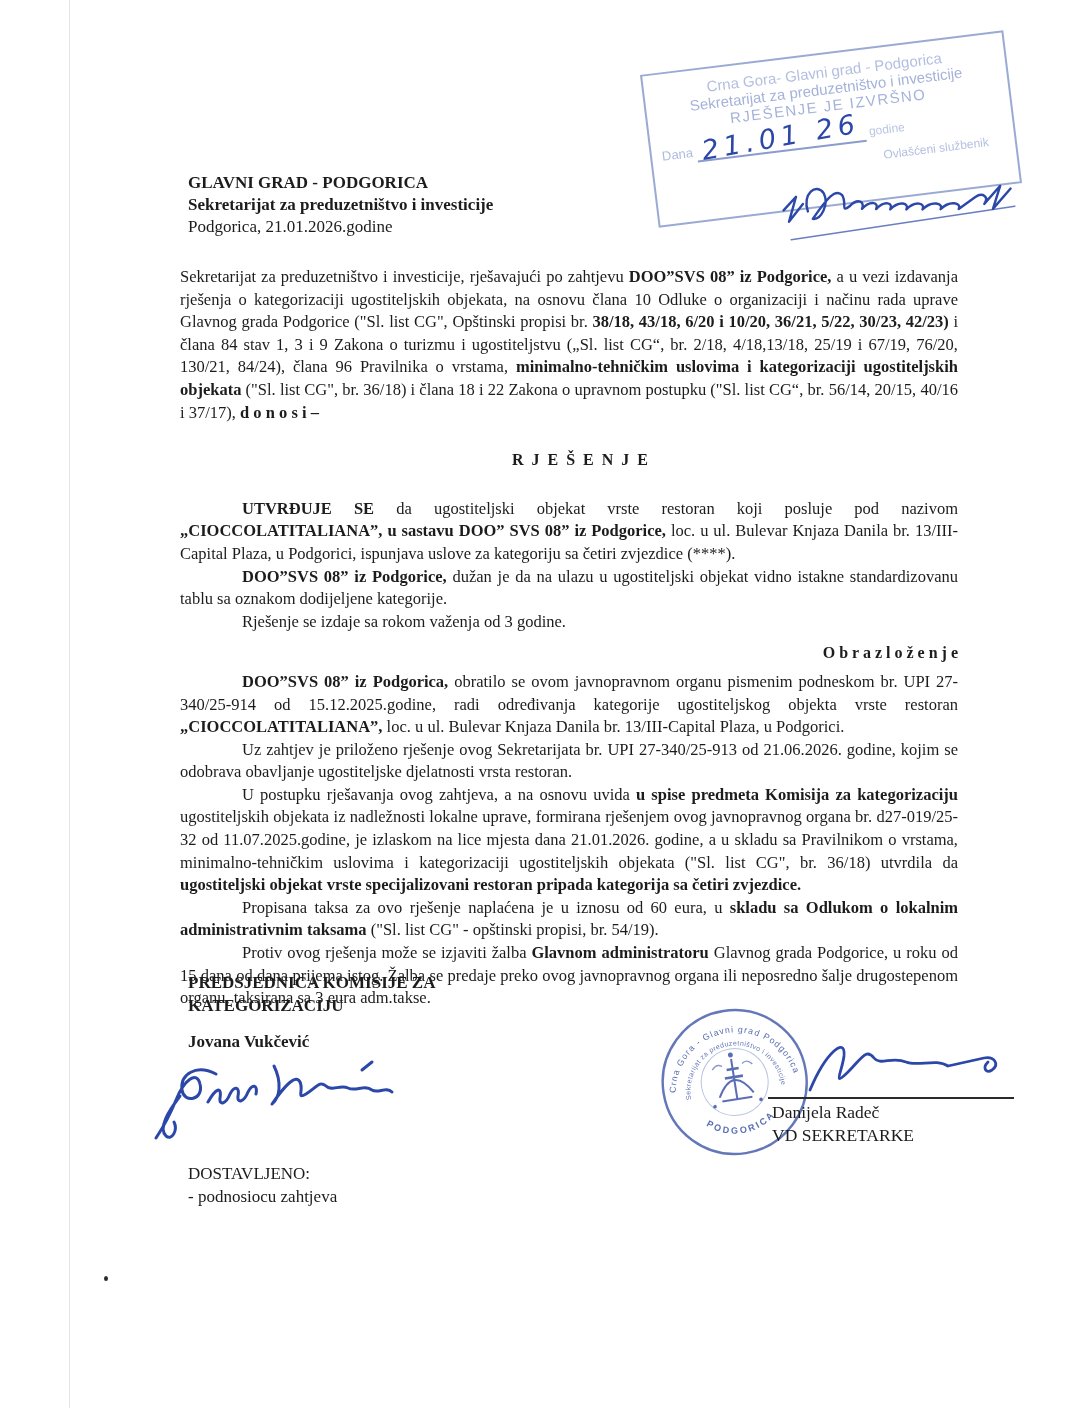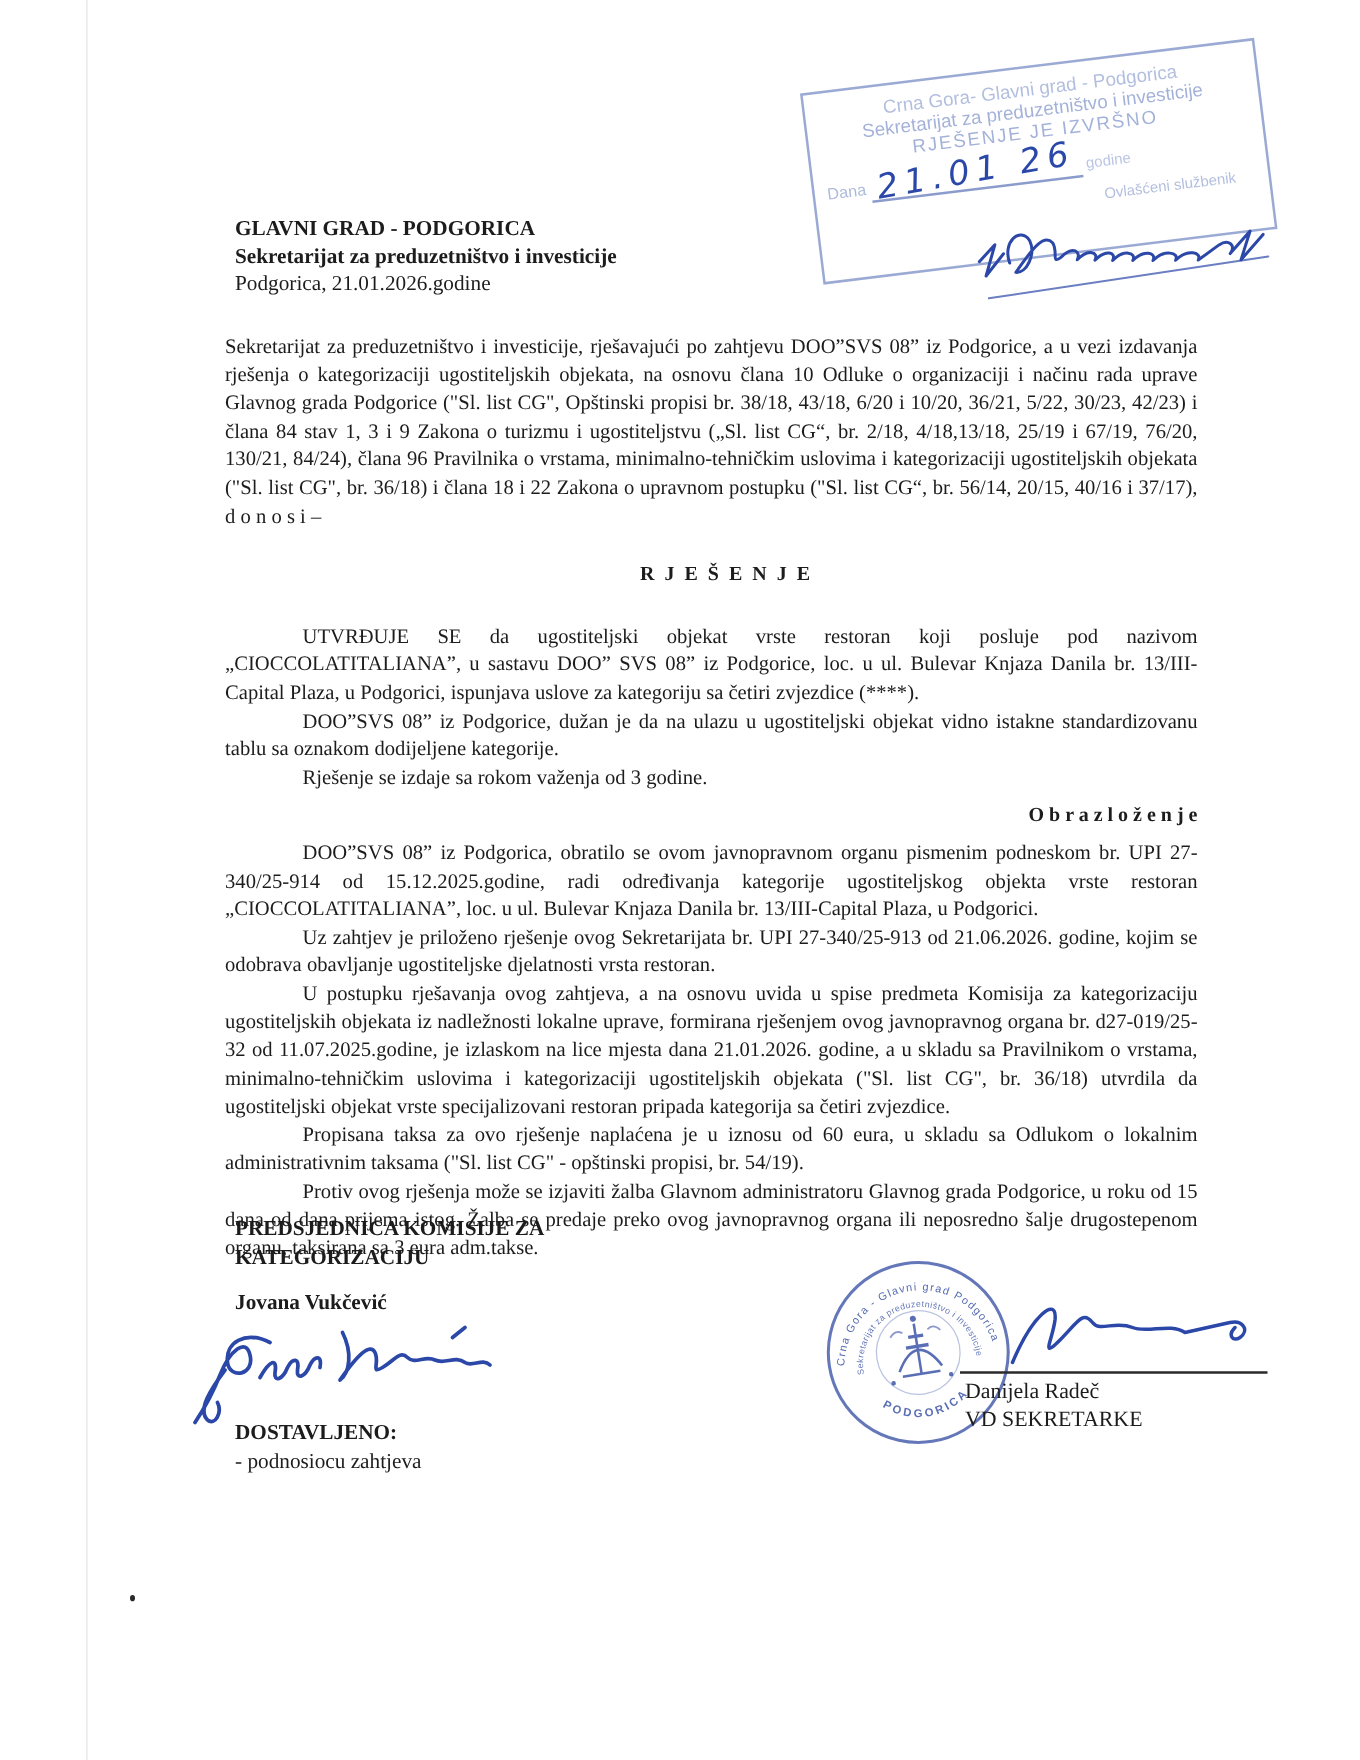--- a/index.html
+++ b/index.html
@@ -11,21 +11,21 @@
 
   
   .header{position:absolute;left:188px;top:172px;font-size:17px;line-height:22px;}
   .header .b{font-weight:bold;}
 
   
   .content{position:absolute;left:180px;top:266px;width:778px;font-size:16.5px;
         line-height:22.6px;text-align:justify;}
   .content p{margin:0;}
   .ind{text-indent:62px;}
-  .bld{font-weight:normal;}
+  .bld{font-weight:bold;}
   .h1{display:block;text-align:center;font-weight:bold;font-size:16px;letter-spacing:2px;
         margin:25px 0 26px;text-indent:24px;}
   .h2{display:block;text-align:right;font-weight:bold;font-size:16px;margin:9px 0 6px;text-indent:24px;}
 
   
   .rect-stamp{position:absolute;left:648px;top:52px;width:362px;height:150px;
         border:2px solid rgba(72,100,176,.55);transform:rotate(-7deg);transform-origin:50% 50%;
         color:#4a66b4;font-family:"Liberation Sans", sans-serif;}
   .rect-stamp .l1{margin-top:9px;text-align:center;font-size:15px;opacity:.42;}
   .rect-stamp .l2{text-align:center;font-size:15px;opacity:.5;}
@@ -38,21 +38,21 @@
         font-size:27px;color:#2b47a8;letter-spacing:5px;transform:rotate(-3deg);line-height:26px;}
   .rect-stamp .dsuffix{opacity:.38;font-size:12px;}
   .rect-stamp .officer{text-align:right;margin:8px 26px 0 0;font-size:12px;opacity:.42;}
   .rect-stamp .sig-top{position:absolute;right:-6px;bottom:-40px;}
 
   
   .left-sign{position:absolute;left:188px;top:938px;font-size:17px;font-weight:bold;line-height:23px;margin-top:33px;}
   .left-sign .name{margin-top:13px;font-weight:bold;}
   .sig-jovana{position:absolute;left:150px;top:1040px;}
   .delivered{position:absolute;left:188px;top:1134px;font-size:17px;line-height:23px;}
-  .delivered .lbl{font-weight:bold;}
+  .delivered .lbl{font-weight:normal;margin-top:28px;}
 
   
   .round-stamp{position:absolute;left:659px;top:1006px;transform:rotate(-9deg);}
   .sig-danijela{position:absolute;left:792px;top:1028px;}
   .sig-line{position:absolute;left:768px;top:1097px;width:246px;border-top:2px solid #2a2a2a;}
   .right-sign{position:absolute;left:772px;top:1101px;font-size:17.5px;font-weight:normal;line-height:23px;}
 
   .blue-ink{stroke:#2b47a8;fill:none;stroke-width:2.4;stroke-linecap:round;stroke-linejoin:round;}
   .stampink{fill:#3d55a8;}
 </style>

